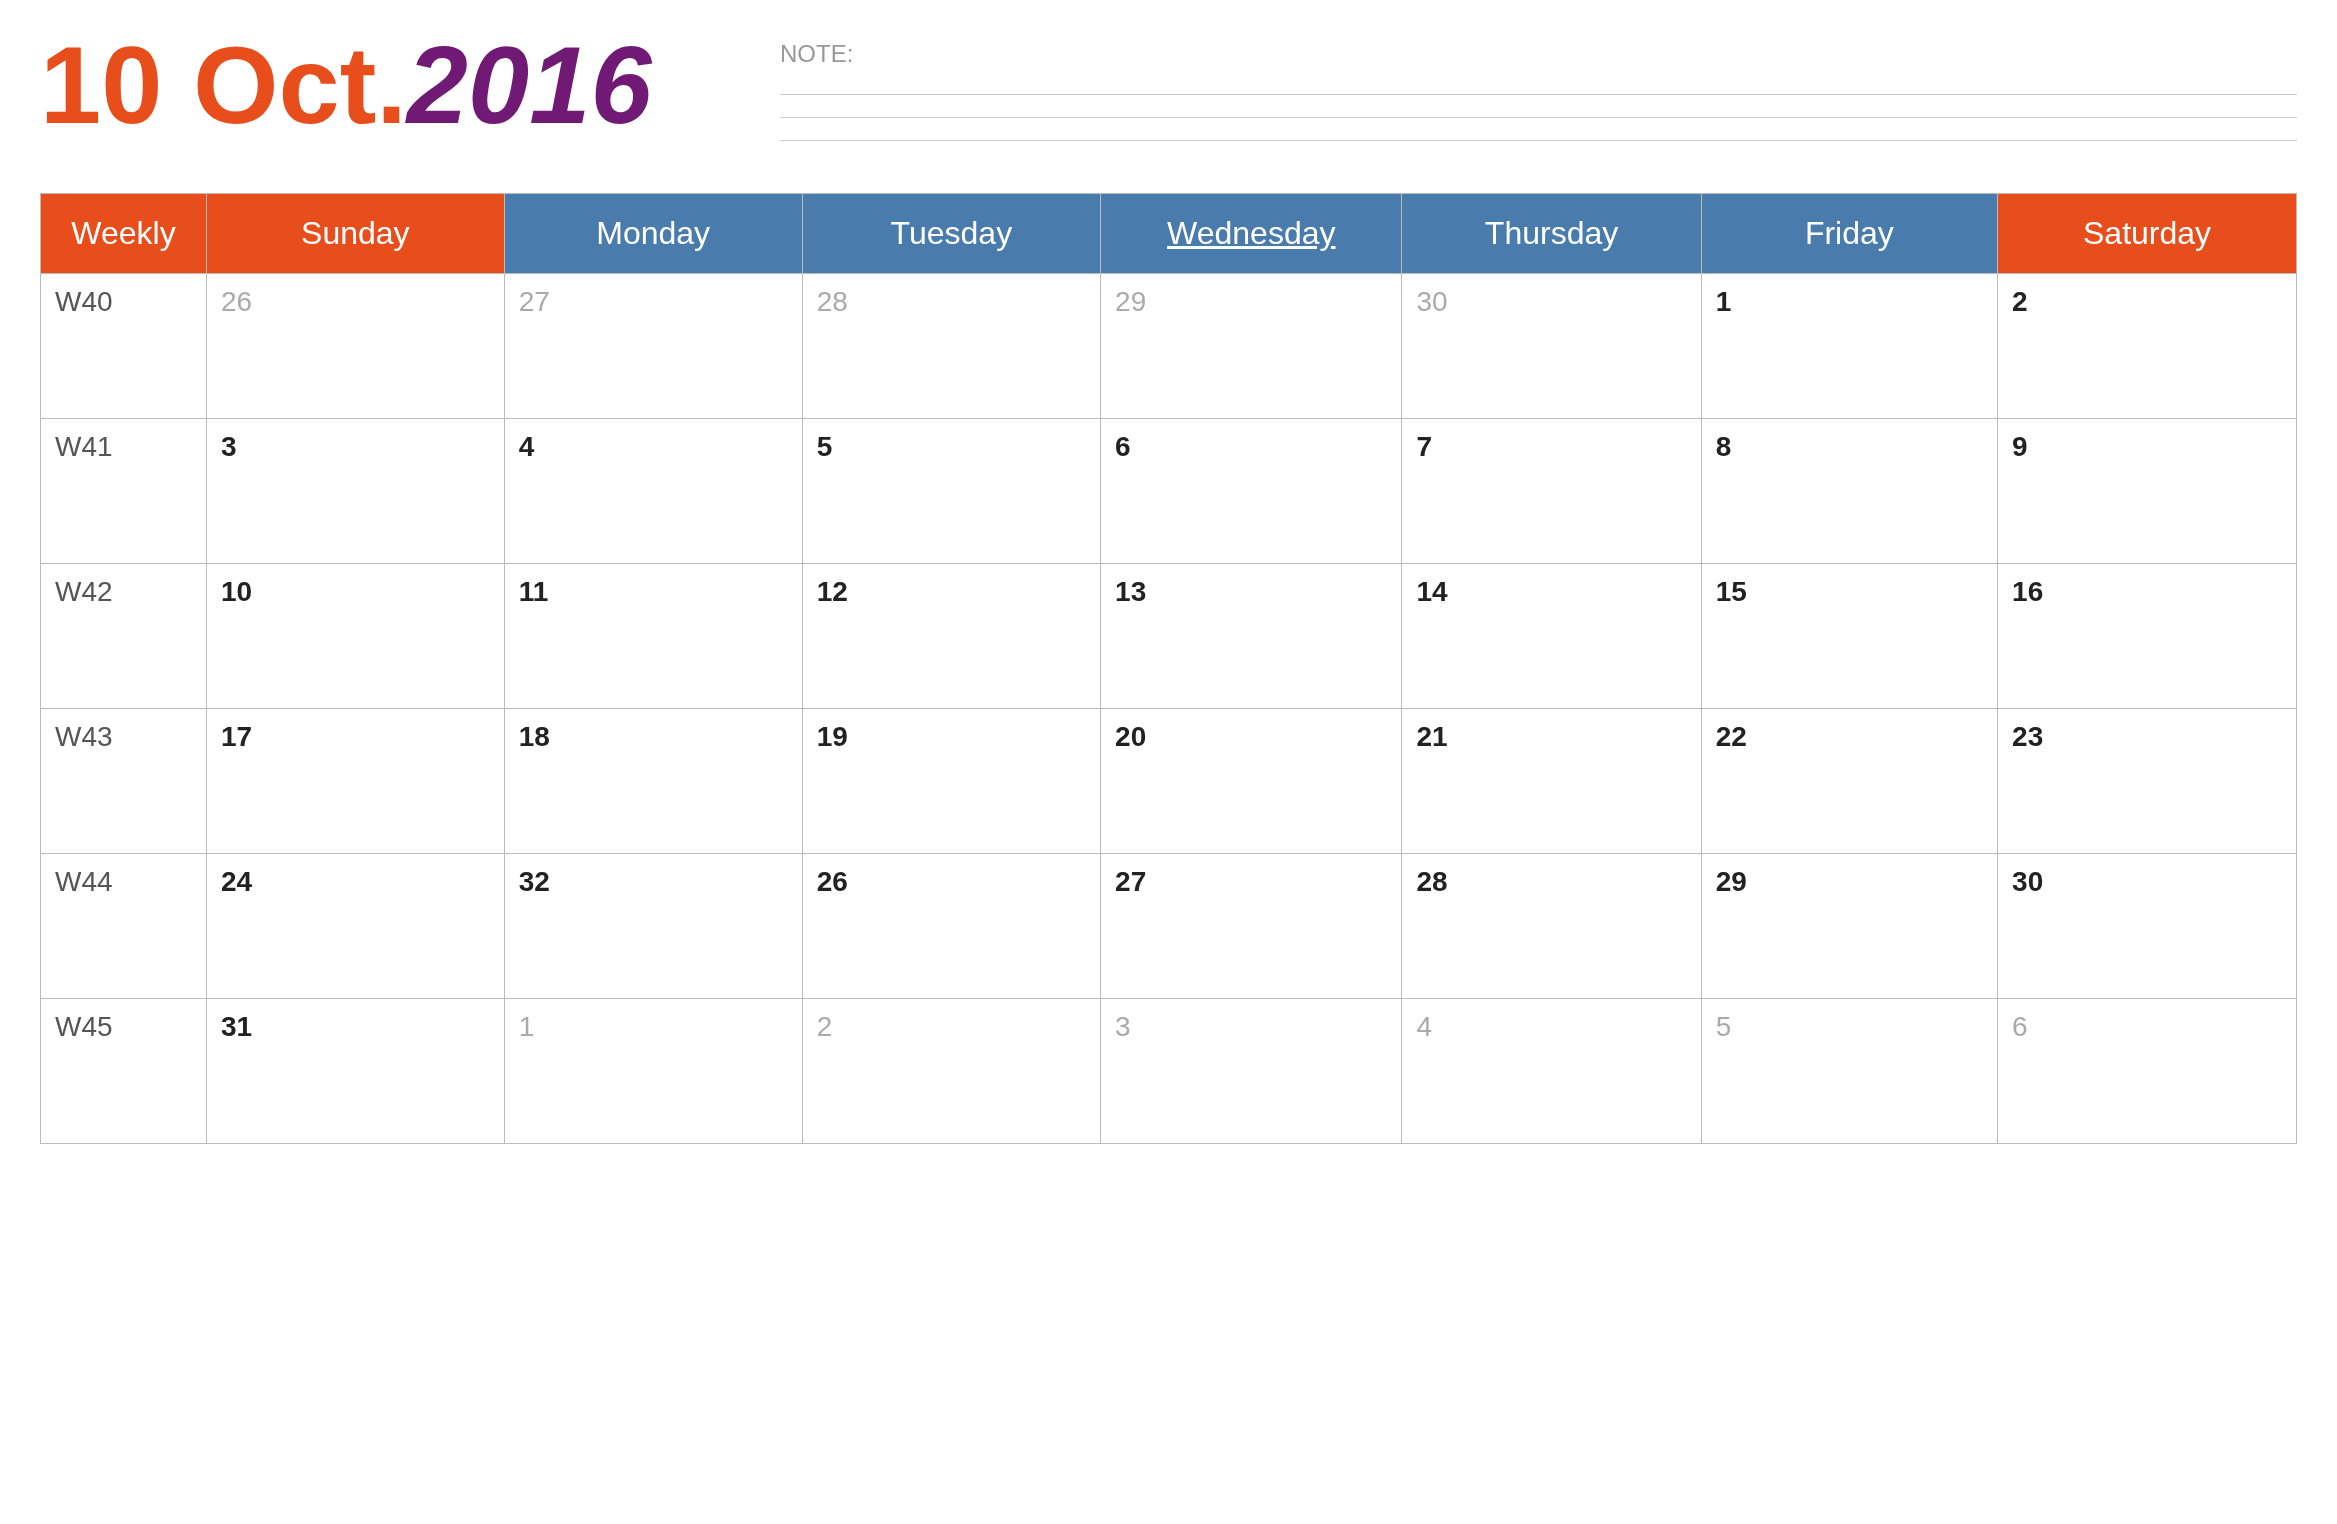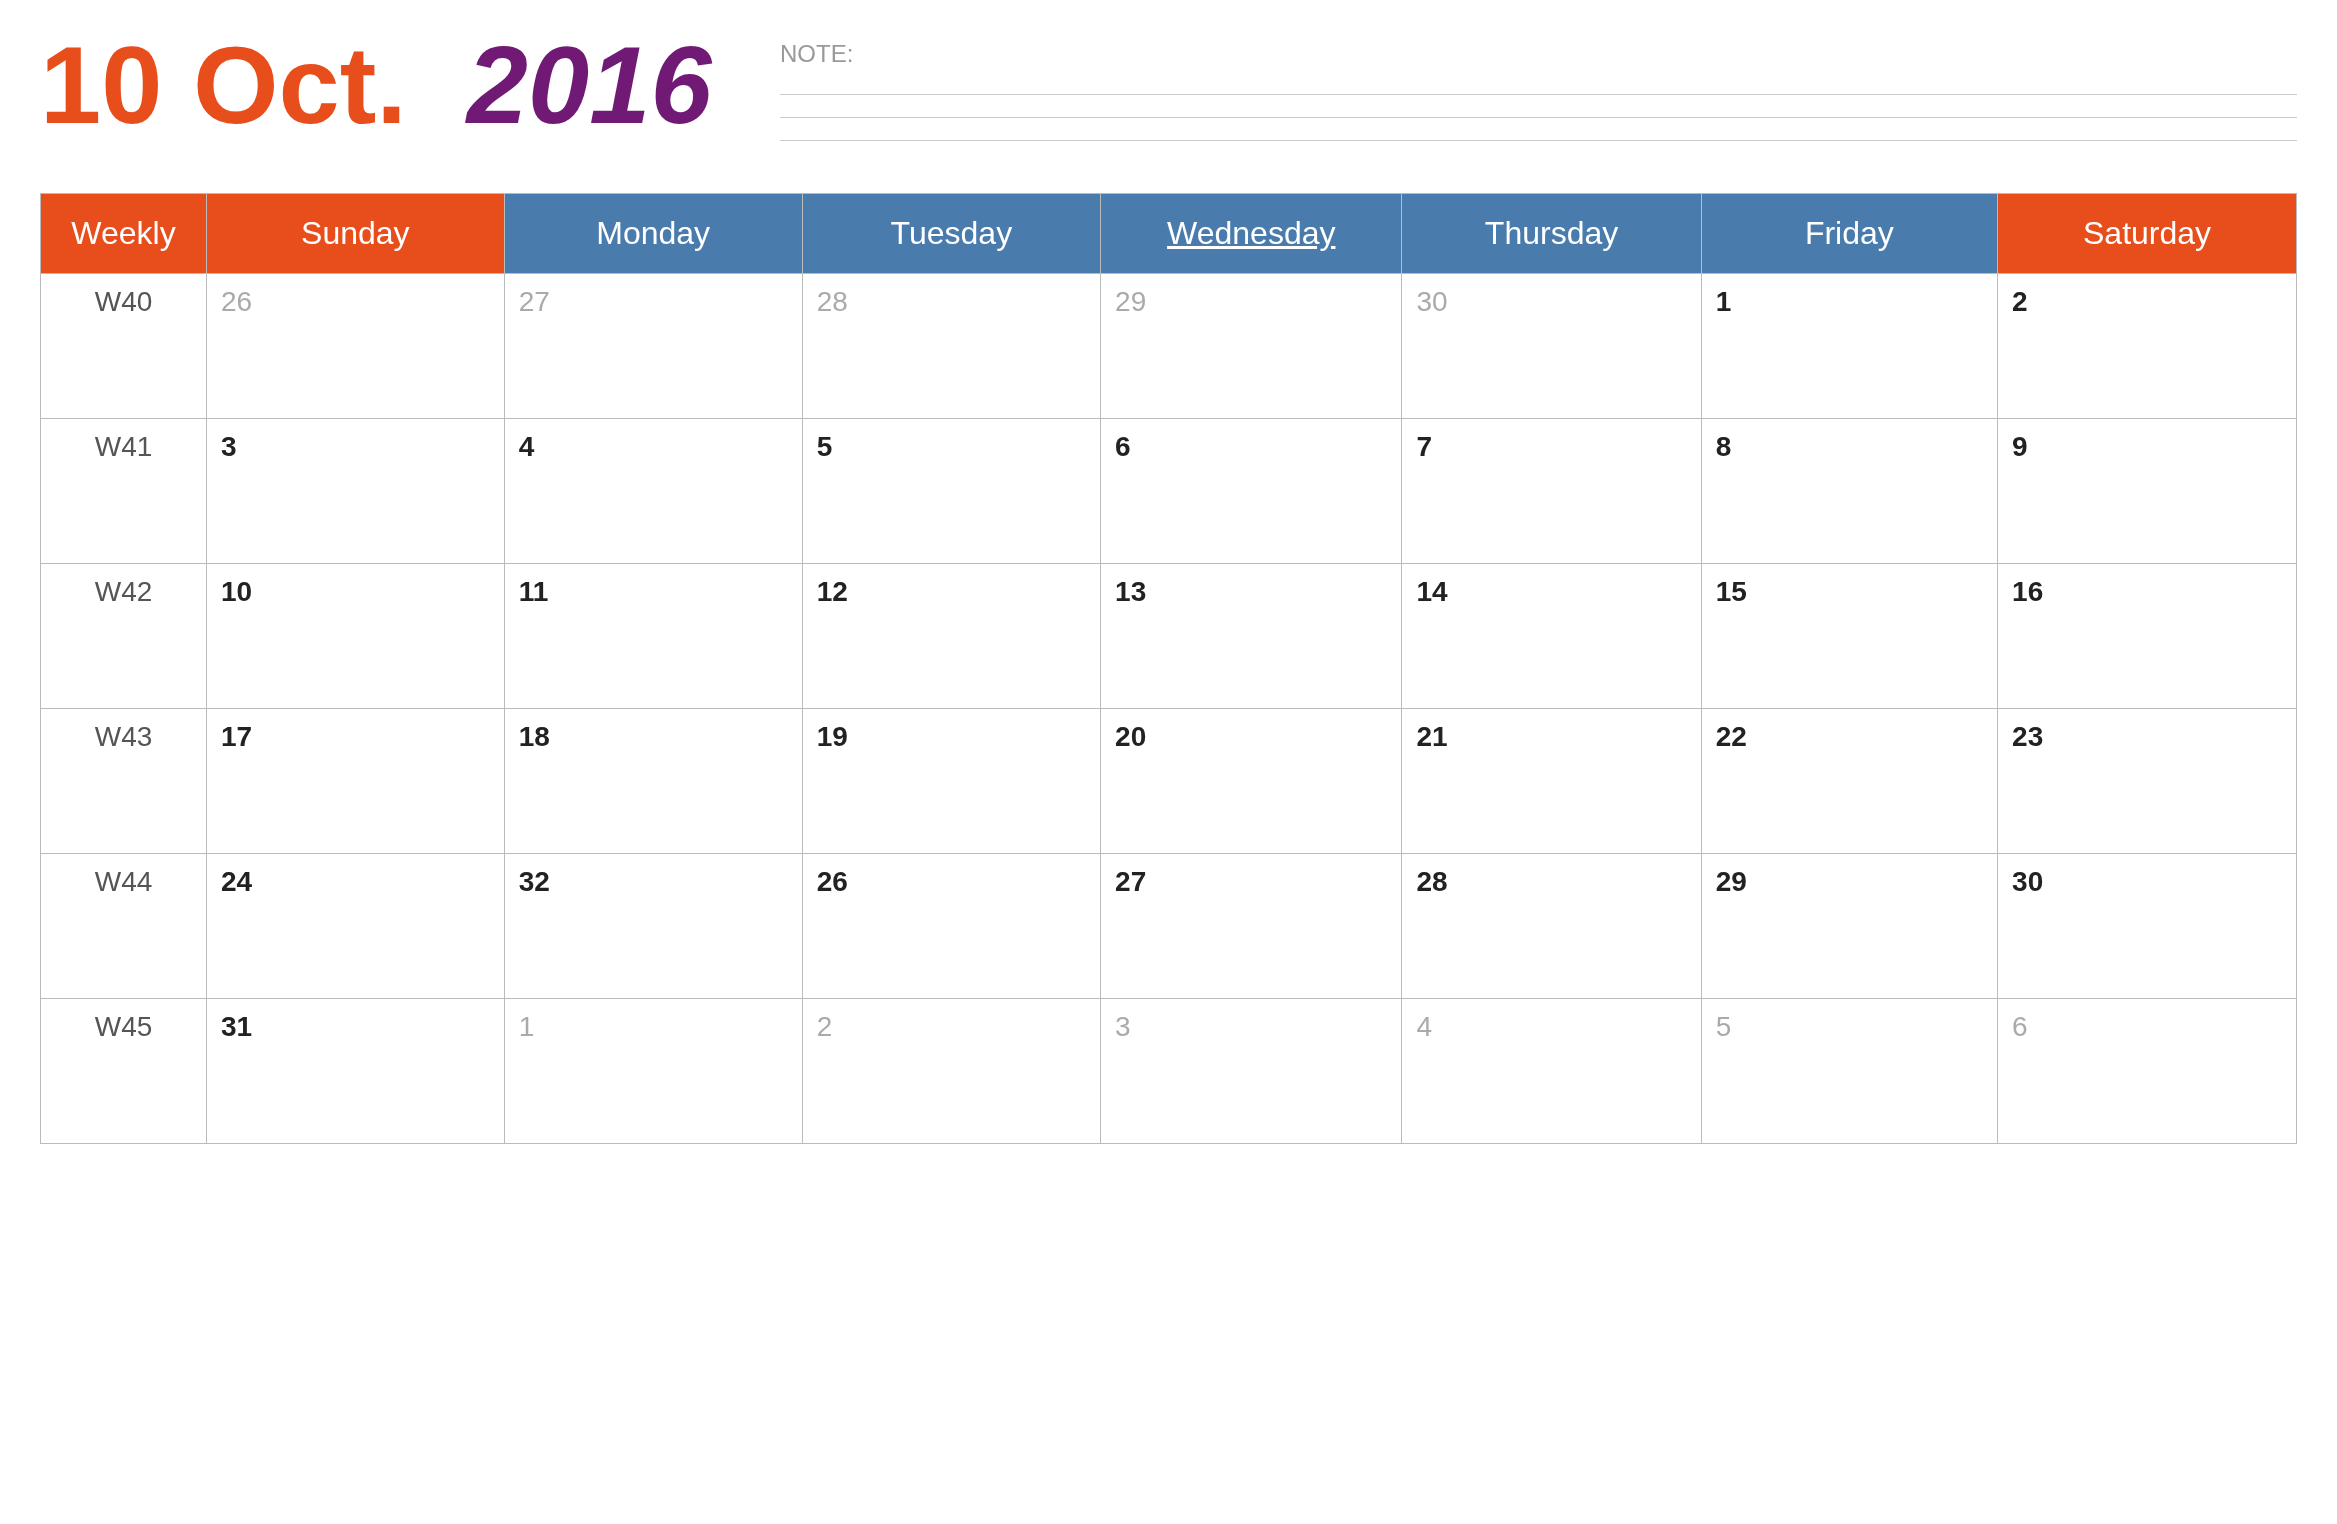--- a/index.html
+++ b/index.html
@@ -13,21 +13,20 @@
 
     .header {
       display: flex;
       align-items: flex-start;
       margin-bottom: 30px;
     }
 
     .header-left {
       display: flex;
       align-items: baseline;
-      gap: 60px;
       min-width: 680px;
     }
 
     .month-title {
       font-size: 110px;
       font-weight: bold;
       color: #E84E1B;
       font-family: Arial, sans-serif;
       line-height: 1;
     }
@@ -91,21 +90,20 @@
     .calendar-table td {
       border: 1px solid #bbb;
       vertical-align: top;
       padding: 12px 14px;
       height: 145px;
       font-size: 28px;
       font-family: Arial, sans-serif;
     }
 
     .cell-week {
-      text-align: center;
       vertical-align: middle;
       font-size: 26px;
       color: #555;
       font-family: Arial, sans-serif;
       font-weight: normal;
       margin-top: 32px;
     }
 
     .day-num {
       font-weight: bold;

